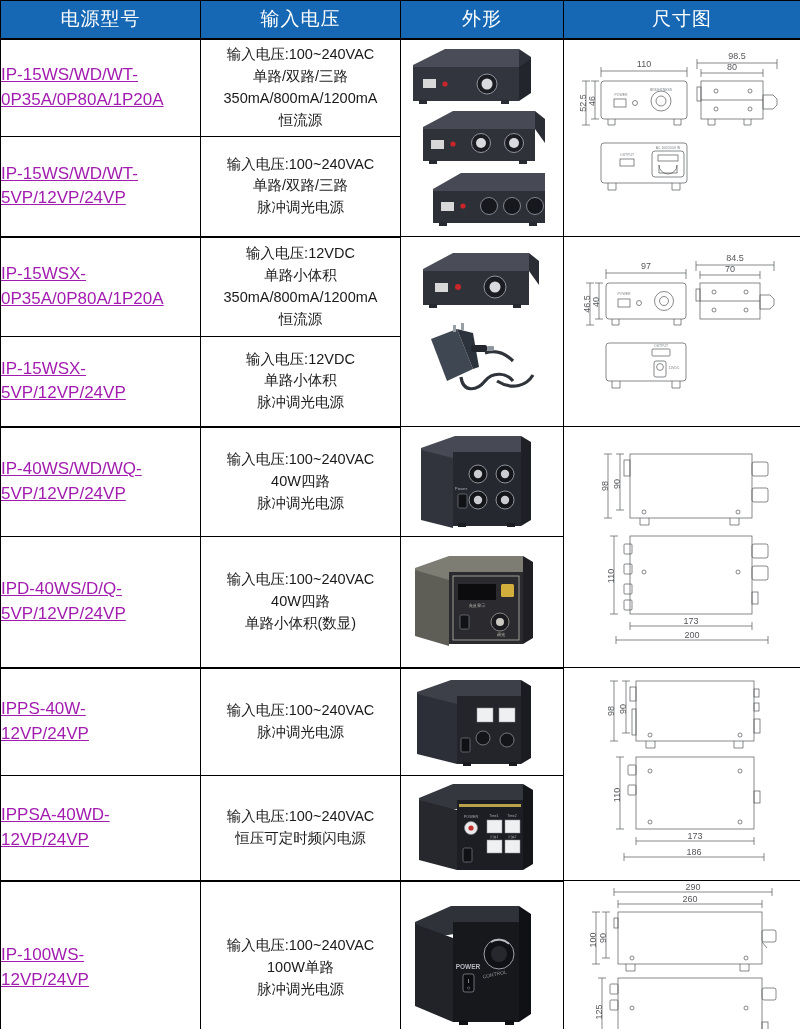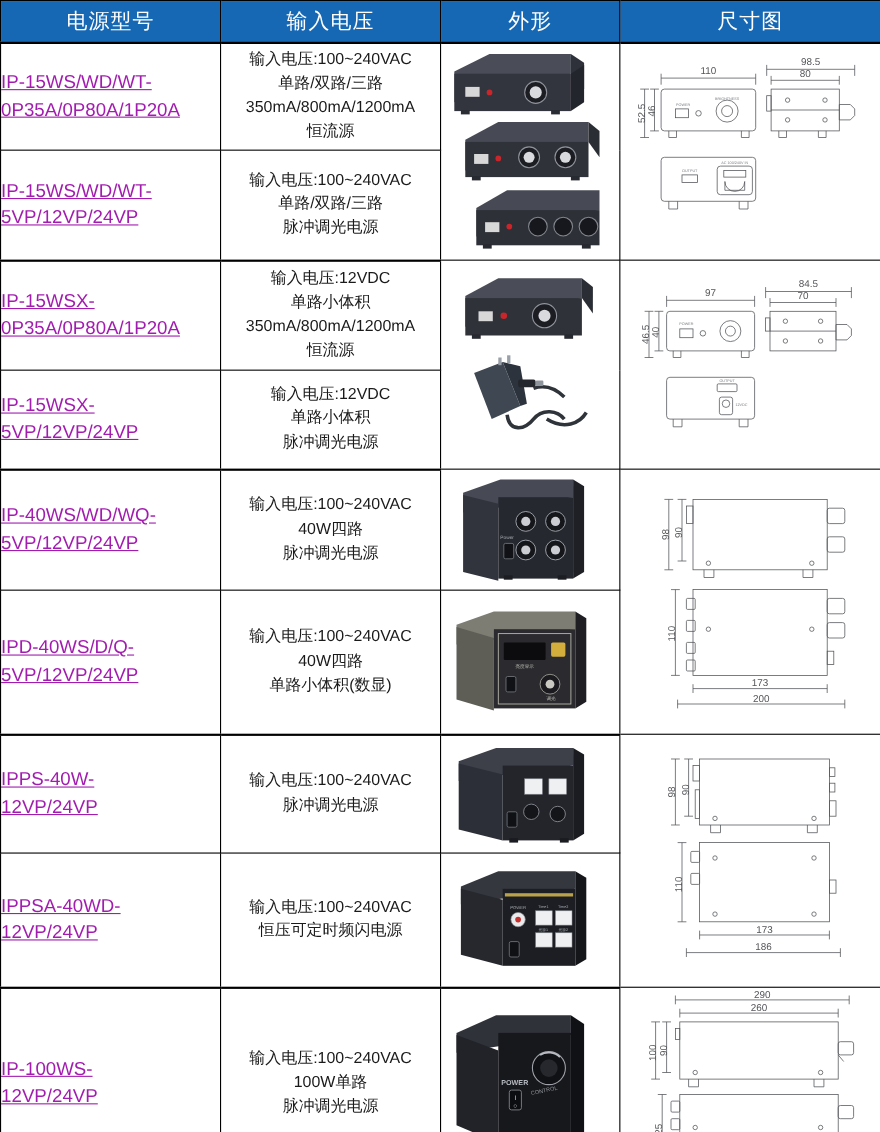--- a/index.html
+++ b/index.html
@@ -486,21 +486,21 @@
             <text x="50" y="42" transform="rotate(-90 50 42)">98</text>
             <text x="62" y="40" transform="rotate(-90 62 40)">90</text>
             <text x="56" y="126" transform="rotate(-90 56 126)">110</text>
             <text x="131" y="170">173</text>
             <text x="130" y="186">186</text>
           </g>
         </svg>
       </td>
     </tr>
 
-    <tr class="group-end" style="height:122px">
+    <tr class="group-end" style="height:105px">
       <td class="model">
         <div>IPPSA-40WD-</div>
         <div>12VP/24VP</div>
       </td>
       <td class="param">
         <div>输入电压:100~240VAC</div>
         <div>恒压可定时频闪电源</div>
       </td>
 
       <td class="photo">

